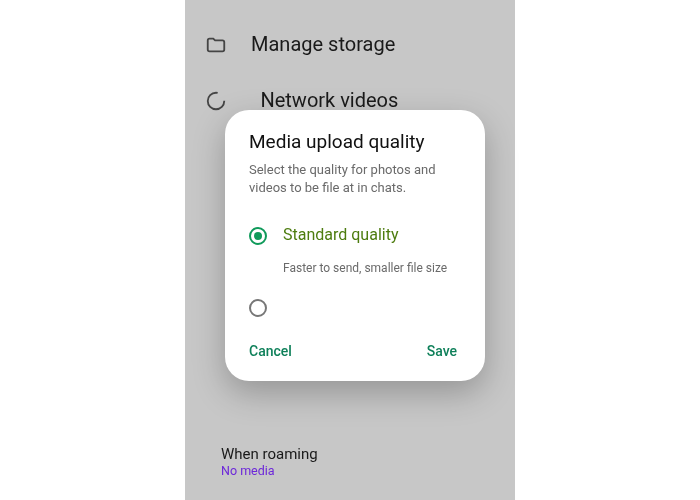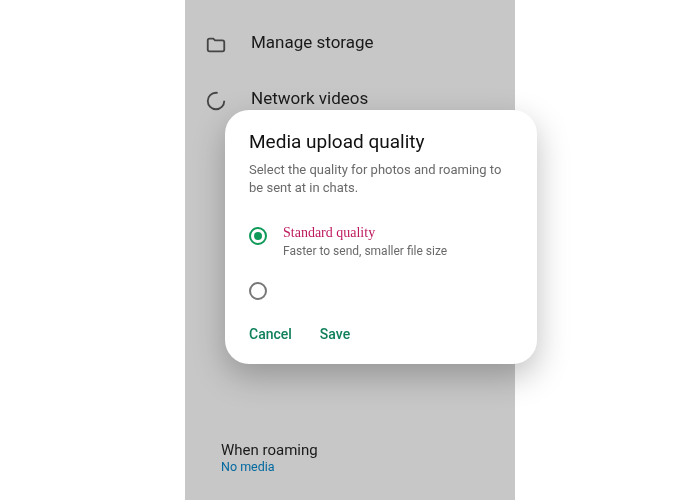--- a/index.html
+++ b/index.html
@@ -34,45 +34,46 @@
       flex-shrink: 0;
       margin-top: 2px;
       color: #454545;
     }
     .settings-text {
       display: flex;
       flex-direction: column;
       gap: 2px;
     }
     .settings-label {
-      font-size: 17px;
+      font-size: 20px;
       color: #1a1a1a;
+      text-align: center;
     }
     .settings-sub {
       font-size: 12.5px;
       color: #5a5a5a;
     }
     .roam-block {
       margin-top: 300px;
       margin-left: 36px;
     }
     .roam-label {
       font-size: 15px;
       color: #1a1a1a;
     }
     .roam-sub {
       font-size: 12.5px;
-      color: #0369a1;
+      color: #6d28d9;
     }
 
     .dialog {
       position: absolute;
       left: 225px;
       top: 110px;
-      width: 312px;
+      width: 260px;
       background: #ffffff;
       border-radius: 24px;
       box-shadow: 0 12px 32px rgba(0,0,0,0.25);
       padding: 20px 0 12px 0;
     }
     .dialog-title {
       font-size: 19px;
       color: #111;
       padding: 0 24px 8px 24px;
     }
@@ -104,33 +105,32 @@
       content: "";
       position: absolute;
       left: 3px;
       top: 3px;
       width: 8px;
       height: 8px;
       border-radius: 50%;
       background: #0f9a5a;
     }
     .radio-text .opt-label {
-      font-size: 14px;
-      color: #be185d;
-      font-family: Liberation Serif, serif;
+      font-size: 16px;
+      color: #4d7c0f;
     }
     .radio-text .opt-sub {
       font-size: 12px;
       color: #6a6a6a;
       line-height: 1.35;
-      margin-top: 2px;
+      margin-top: 16px;
     }
     .dialog-actions {
       display: flex;
-      justify-content: flex-start;
+      justify-content: space-between;
       gap: 28px;
       padding: 16px 28px 10px 24px;
     }
     .dlg-btn {
       font-size: 14px;
       font-weight: 500;
       color: #0f805a;
       cursor: pointer;
       user-select: none;
     }
@@ -167,21 +167,21 @@
     <div class="roam-block">
       <div class="roam-label">When roaming</div>
       <div class="roam-sub">No media</div>
     </div>
 
   </div>
 </div>
 
 <div class="dialog">
   <div class="dialog-title">Media upload quality</div>
-  <div class="dialog-desc">Select the quality for photos and roaming to be sent at in chats.</div>
+  <div class="dialog-desc">Select the quality for photos and videos to be file at in chats.</div>
 
   <div class="radio-row">
     <div class="radio-outer radio-selected"></div>
     <div class="radio-text">
       <div class="opt-label">Standard quality</div>
       <div class="opt-sub">Faster to send, smaller file size</div>
     </div>
   </div>
 
   <div class="radio-row">

